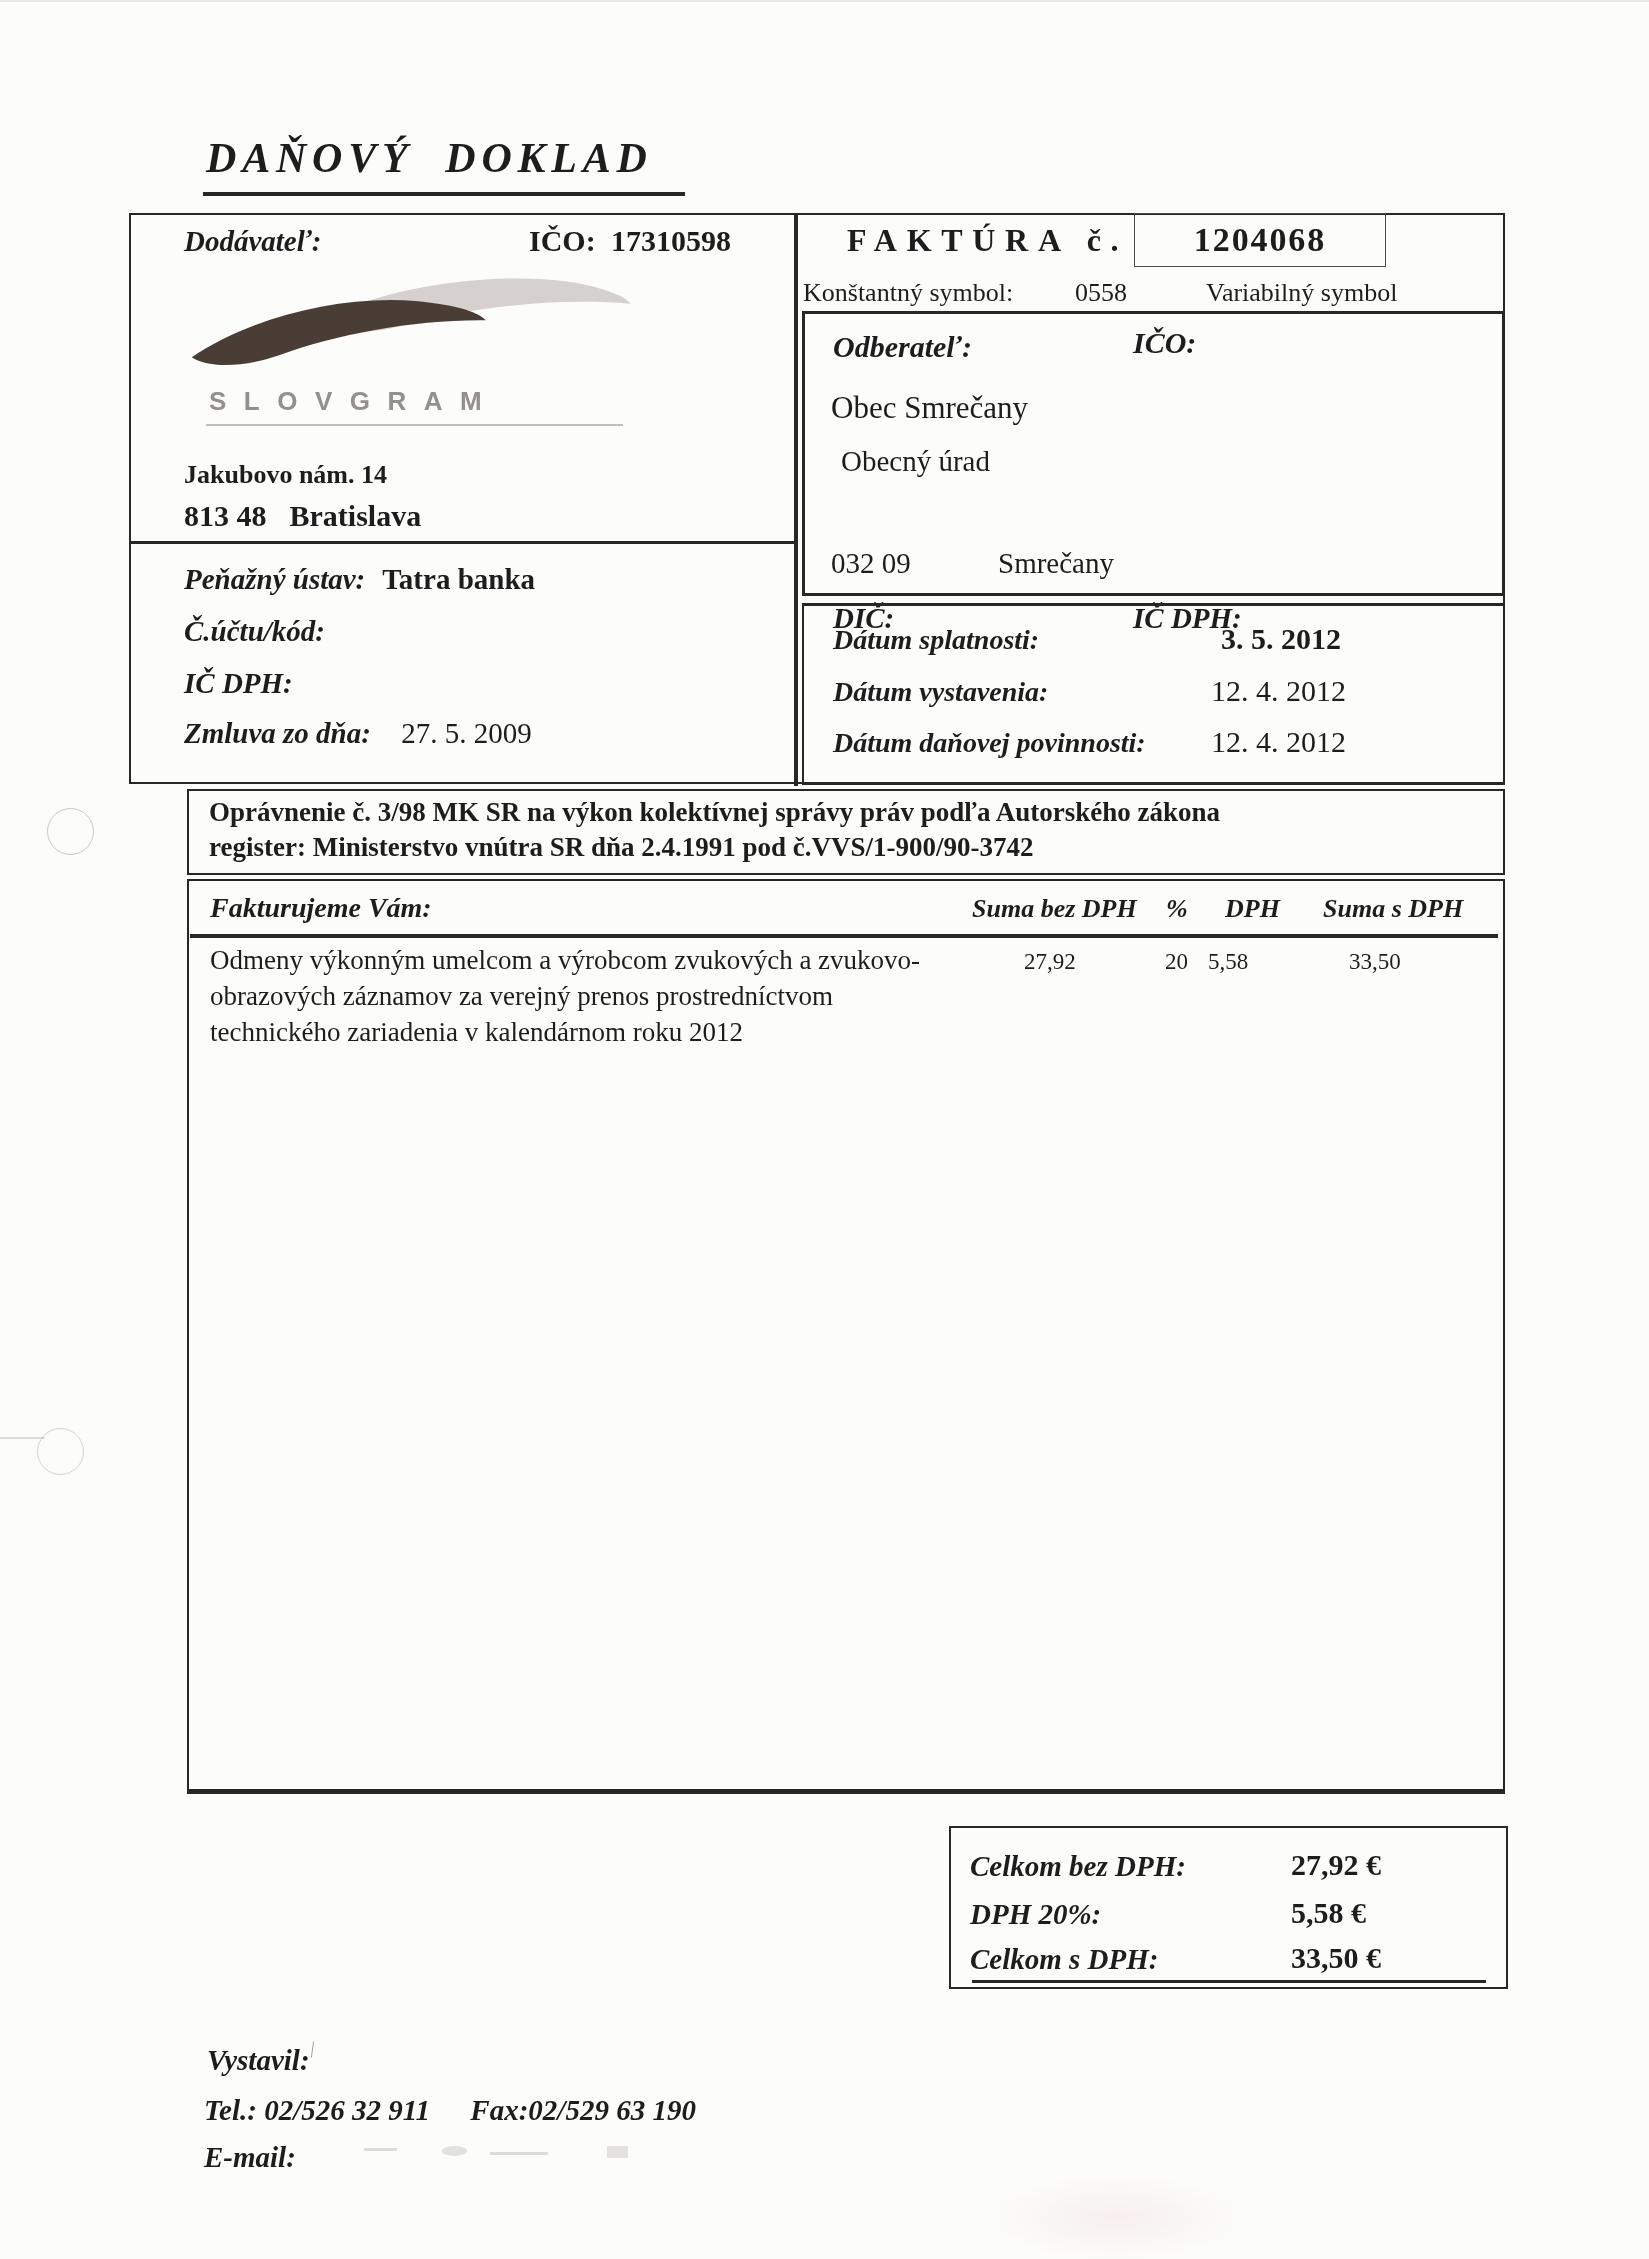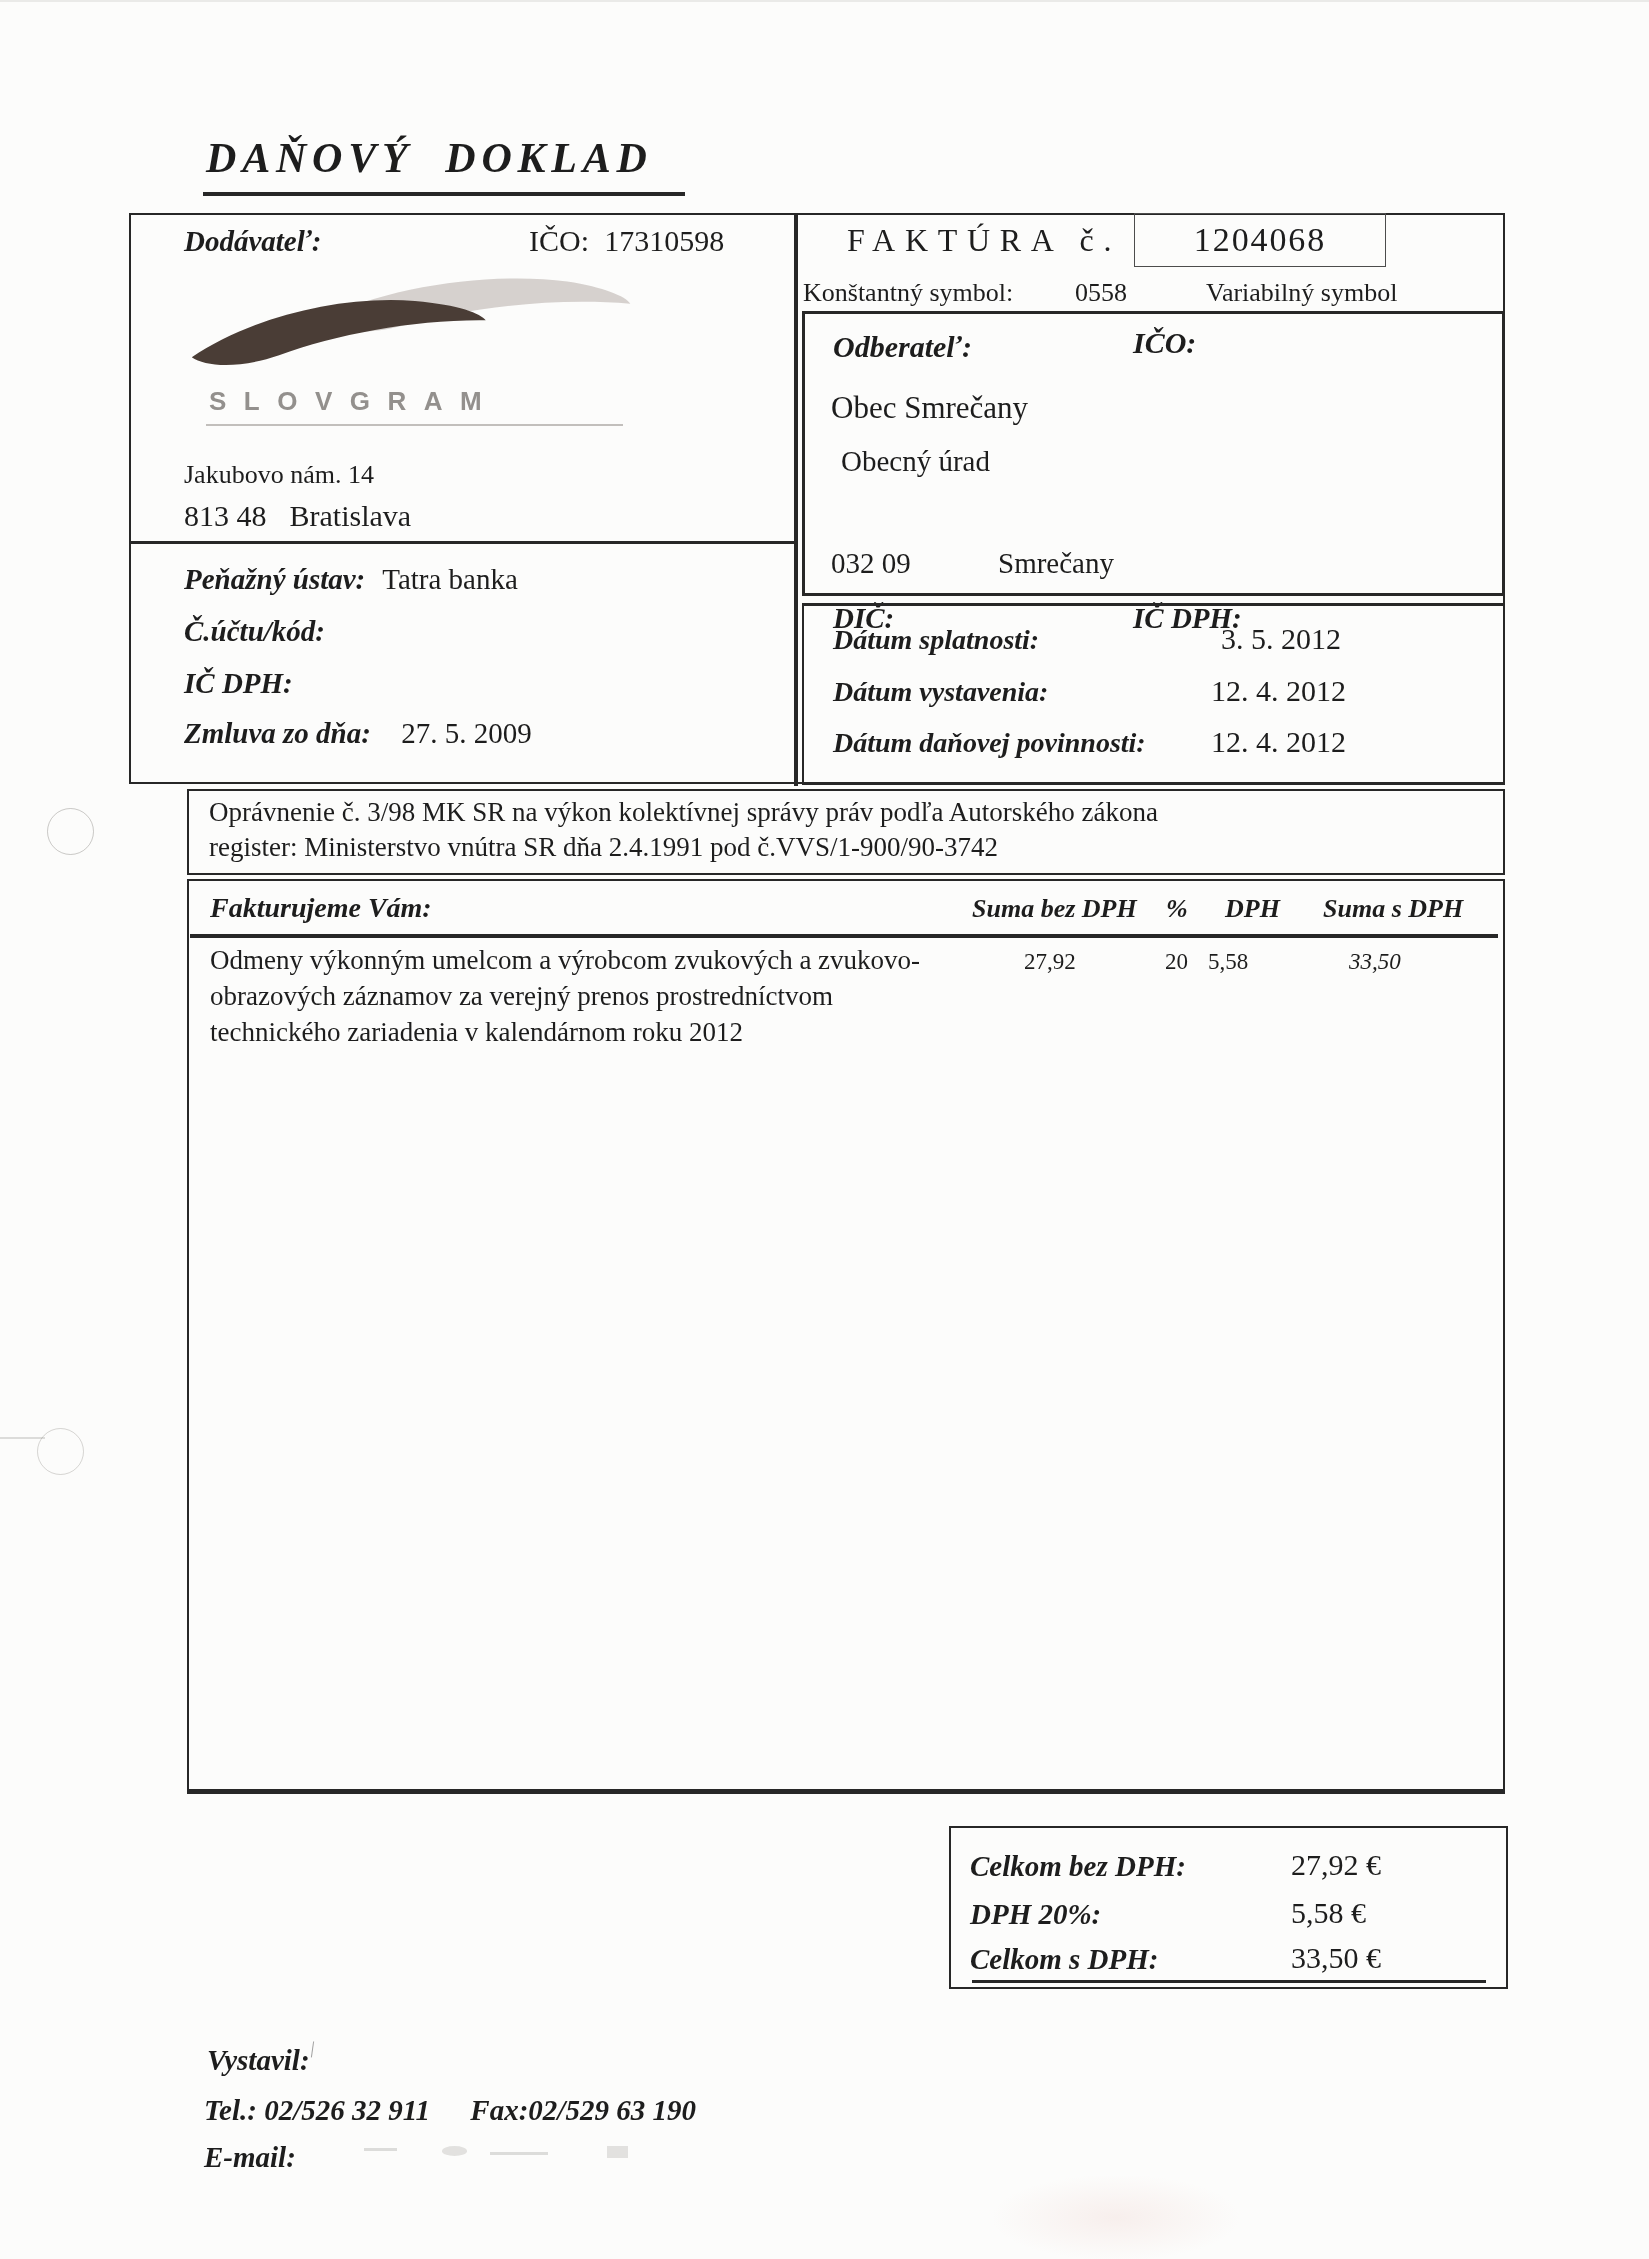--- a/index.html
+++ b/index.html
@@ -3,21 +3,21 @@
 <meta charset="utf-8">
 <style>
   html,body{margin:0;padding:0;background:#e9e9e7;}
   #page{
     position:relative;width:1650px;height:2260px;margin:0 auto;
     background:#fcfcfb;overflow:hidden;
     font-family:"Liberation Serif", serif;color:#1d1d1d;
   }
   .abs{position:absolute;}
   .lbl{font-style:italic;font-weight:bold;}
-  .b{font-weight:normal;}
+  .b{font-weight:bold;}
   .box{position:absolute;border:2.9px solid #272727;background:transparent;}
   .line{position:absolute;background:#272727;}
   .faint{position:absolute;background:rgba(110,108,102,0.22);}
   .num{font-variant-numeric:lining-nums;}
   .right{text-align:left;}
   .center{text-align:center;}
 </style>
 </head>
 <body>
 
@@ -103,21 +103,21 @@
   <div class="abs lbl" style="left:1225px;top:894px;font-size:26px;">DPH</div>
   <div class="abs lbl" style="left:1323px;top:894px;font-size:26px;">Suma s DPH</div>
   <div class="line" style="left:190px;top:934px;width:1308px;height:3.9px;"></div>
 
   <div class="abs" style="left:210px;top:945px;font-size:27px;">Odmeny výkonným umelcom a výrobcom zvukových a zvukovo-</div>
   <div class="abs" style="left:210px;top:981px;font-size:27px;">obrazových záznamov za verejný prenos prostredníctvom</div>
   <div class="abs" style="left:210px;top:1017px;font-size:27px;">technického zariadenia v kalendárnom roku 2012</div>
   <div class="abs num right" style="left:1024px;top:949px;width:102px;font-size:23px;">27,92</div>
   <div class="abs num center" style="left:1150px;top:949px;width:53px;font-size:23px;">20</div>
   <div class="abs num right" style="left:1208px;top:949px;width:92px;font-size:23px;">5,58</div>
-  <div class="abs num right" style="left:1349px;top:949px;width:92px;font-size:23px;font-style:italic;">33,50</div>
+  <div class="abs num right" style="left:1349px;top:949px;width:92px;font-size:23px;">33,50</div>
 
   <div class="abs" style="left:949px;top:1826px;width:555px;height:159px;border:2.9px solid #272727;"></div>
   <div class="abs lbl right" style="left:970px;top:1850px;width:238px;font-size:29px;">Celkom bez DPH:</div>
   <div class="abs b num right" style="left:1291px;top:1848px;width:194px;font-size:30px;">27,92 €</div>
   <div class="abs lbl right" style="left:970px;top:1898px;width:238px;font-size:29px;">DPH 20%:</div>
   <div class="abs b num right" style="left:1291px;top:1896px;width:194px;font-size:30px;">5,58 €</div>
   <div class="abs lbl right" style="left:970px;top:1943px;width:238px;font-size:29px;">Celkom s DPH:</div>
   <div class="abs b num right" style="left:1291px;top:1941px;width:194px;font-size:30px;">33,50 €</div>
   <div class="line" style="left:972px;top:1980px;width:514px;height:2.9px;"></div>
 

